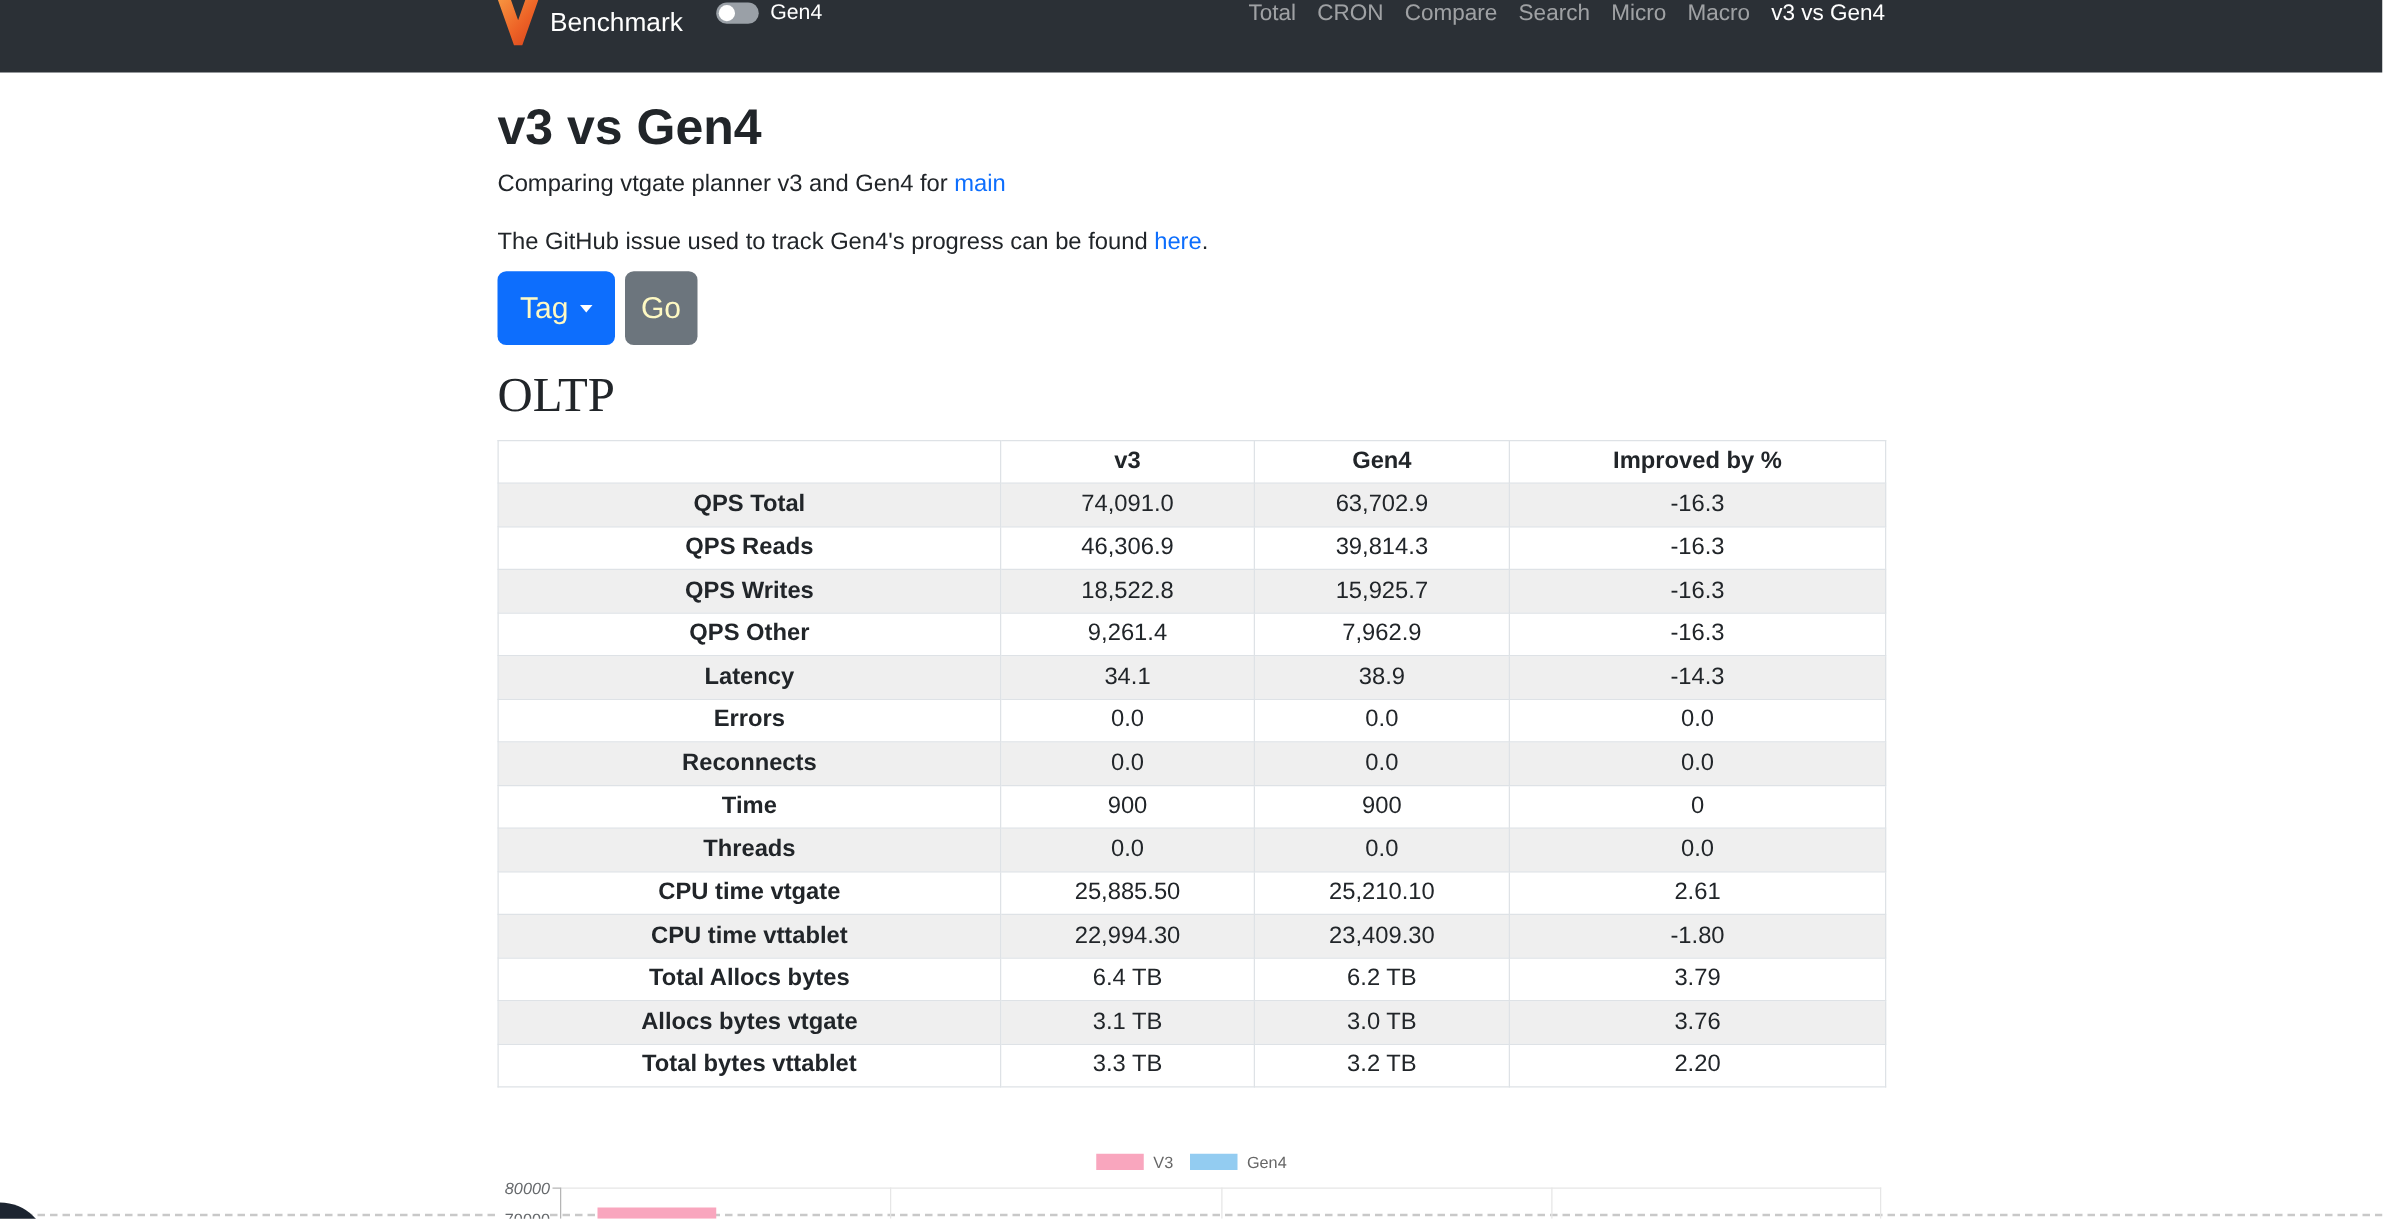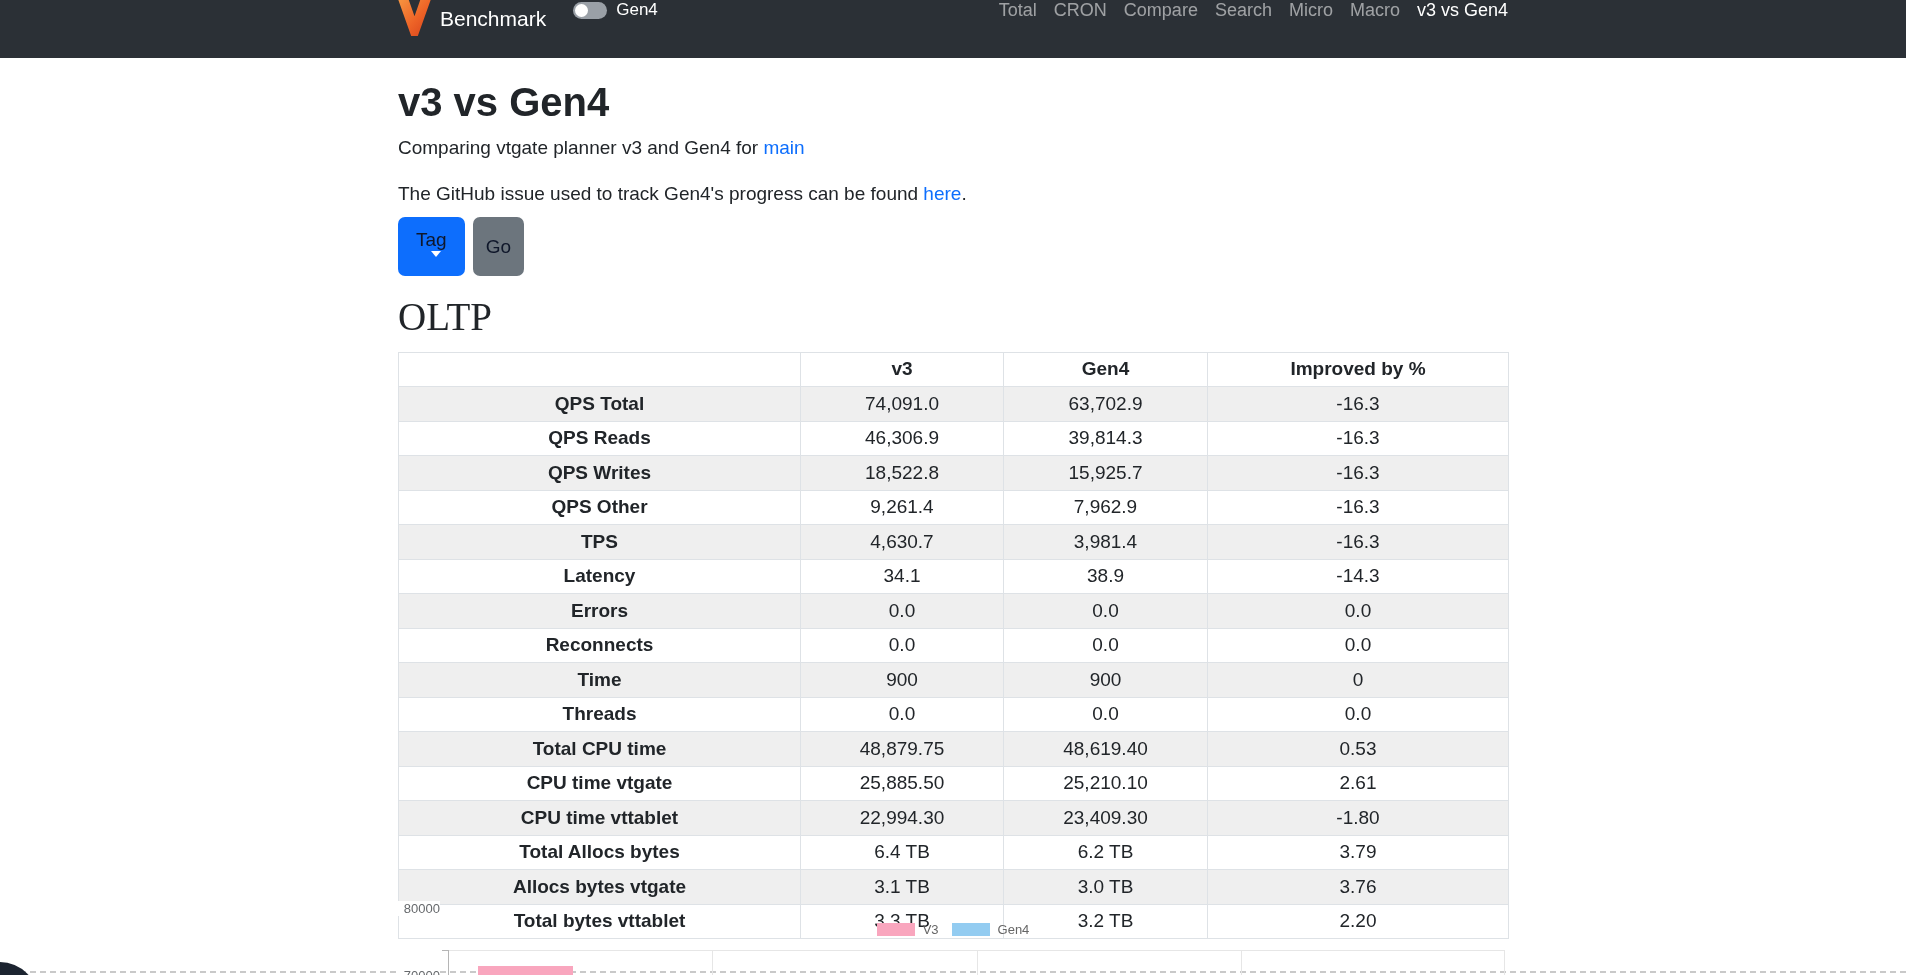--- a/index.html
+++ b/index.html
@@ -25,22 +25,22 @@
   .nav-links li.active a { color:#fff; }
 
   
   h1.page-title { margin:20px 0 8px; font-size:40px; line-height:1.2; font-weight:600; }
   p.lead-line { margin:0 0 18px; font-size:19px; line-height:1.45; }
   p.lead-line.last { margin-bottom:0; }
   a.inline-link { color:#0d6efd; text-decoration:none; }
 
   
   .controls { margin-top:10px; display:flex; gap:8px; }
-  .btn { border:none; color:#0f172a; font-size:19px; line-height:23px; padding:11px 18px;
-         border-radius:7px; cursor:pointer; font-family:inherit; display:inline-flex; align-items:center;flex-direction:column; }
+  .btn { border:none; color:#fef9c3; font-size:24px; line-height:23px; padding:11px 18px;
+         border-radius:7px; cursor:pointer; font-family:inherit; display:inline-flex; align-items:center; }
   .btn-primary { background:#0d6efd; }
   .btn-secondary { background:#6c757d; padding:18px 13px; }
   .caret { display:inline-block; width:0; height:0; margin-left:9px;
            border-left:5px solid transparent; border-right:5px solid transparent;
            border-top:6px solid #fff; }
 
   
   h2.section-title { margin:18px 0 0; font-size:39px; line-height:1.2; font-weight:500;font-family:Liberation Serif, serif; }
   table.bench { border-collapse:collapse; table-layout:fixed; width:1110px; margin-top:11px; }
   table.bench th, table.bench td {
@@ -52,21 +52,21 @@
   table.bench tbody tr:nth-child(odd) { background:#efefef; }
   .chart-legend { position:absolute; top:922px; left:0; width:100%;
     display:flex; justify-content:center; align-items:center; gap:13px;
     font-size:13px; color:#666; z-index:3; }
   .legend-item { display:flex; align-items:center; gap:8px; cursor:pointer; }
   .swatch { width:38px; height:13px; display:inline-block; }
   .swatch-v3 { background:#F9A6BE; }
   .swatch-gen4 { background:#93CCF1; }
   .ytick { position:absolute; left:396px; width:44px; text-align:right;
     font-size:13px; color:#66696c; z-index:3; background:#fff; }
-  .ytick-80000 { top:901px; }
+  .ytick-80000 { top:943px;font-style:italic; }
   .ytick-70000 { top:968px; }
   .tickmark { position:absolute; left:442px; width:6px; height:1px; background:#b5b5b5; z-index:2; }
   .grid-h-80000 { position:absolute; left:448px; top:950px; width:1057px; height:1px; background:#e6e6e6; z-index:2; }
   .axis-y { position:absolute; left:448px; top:950px; width:1px; height:25px; background:#b5b5b5; z-index:2; }
   .grid-v { position:absolute; top:950px; width:1px; height:25px; background:#e6e6e6; z-index:2; }
   .bar-v3 { position:absolute; left:478px; top:966px; width:95px; height:9px; background:#F9A6BE; z-index:2; }
   .dashed-divider { position:absolute; left:0; top:971px; width:1906px; height:0;
     border-top:2px dashed #c9c9c9; z-index:1; }
   .corner-button { position:absolute; left:-38px; top:962px; width:76px; height:76px;
     border-radius:50%; background:#1c2430; z-index:5; cursor:pointer; }
@@ -164,26 +164,20 @@
           <td>15,925.7</td>
           <td>-16.3</td>
         </tr>
       <tr>
           <td class="rowlabel">QPS Other</td>
           <td>9,261.4</td>
           <td>7,962.9</td>
           <td>-16.3</td>
         </tr>
       <tr>
-          <td class="rowlabel">TPS</td>
-          <td>4,630.7</td>
-          <td>3,981.4</td>
-          <td>-16.3</td>
-        </tr>
-      <tr>
           <td class="rowlabel">Latency</td>
           <td>34.1</td>
           <td>38.9</td>
           <td>-14.3</td>
         </tr>
       <tr>
           <td class="rowlabel">Errors</td>
           <td>0.0</td>
           <td>0.0</td>
           <td>0.0</td>
@@ -198,26 +192,20 @@
           <td class="rowlabel">Time</td>
           <td>900</td>
           <td>900</td>
           <td>0</td>
         </tr>
       <tr>
           <td class="rowlabel">Threads</td>
           <td>0.0</td>
           <td>0.0</td>
           <td>0.0</td>
-        </tr>
-      <tr>
-          <td class="rowlabel">Total CPU time</td>
-          <td>48,879.75</td>
-          <td>48,619.40</td>
-          <td>0.53</td>
         </tr>
       <tr>
           <td class="rowlabel">CPU time vtgate</td>
           <td>25,885.50</td>
           <td>25,210.10</td>
           <td>2.61</td>
         </tr>
       <tr>
           <td class="rowlabel">CPU time vttablet</td>
           <td>22,994.30</td>

